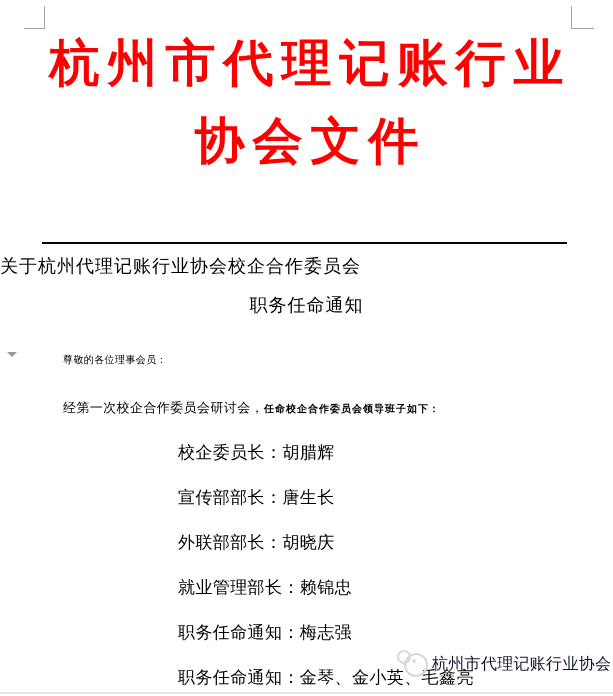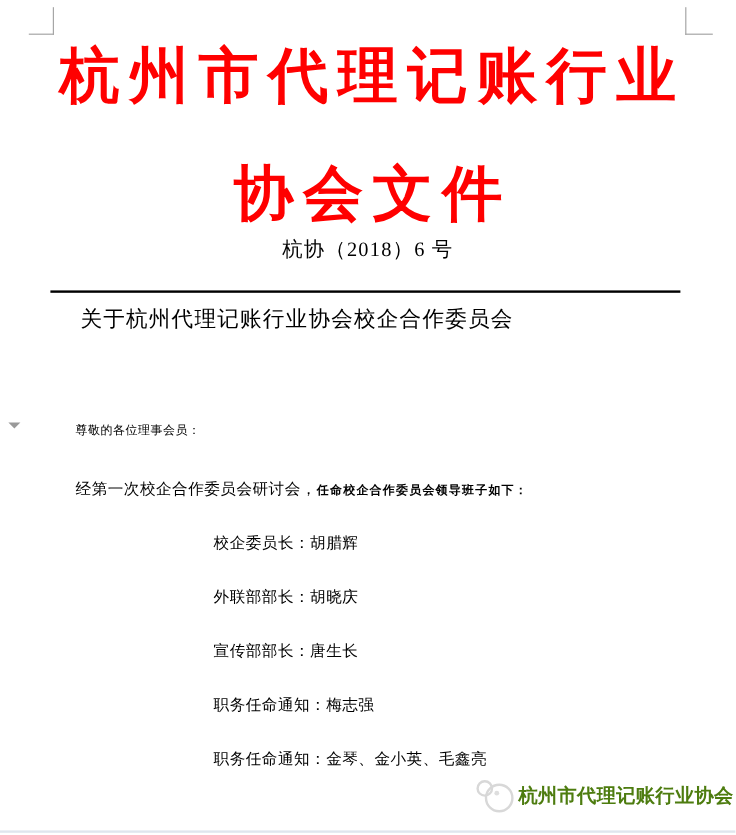--- a/index.html
+++ b/index.html
@@ -12,76 +12,77 @@
     color:#000;
     padding-left:44px;
   }
   
   .crop-mark{position:absolute;width:20px;height:22px;}
   .crop-mark.left{left:24px;top:6px;border-right:1px solid #a6a6a6;border-bottom:1px solid #a6a6a6;}
   .crop-mark.right{left:571px;top:6px;width:22px;border-left:1px solid #a6a6a6;border-bottom:1px solid #a6a6a6;}
   
   .masthead{position:absolute;left:0;top:0;width:613px;text-align:center;color:#ff0000;font-weight:bold;}
   .masthead .line1{position:absolute;left:0;top:37px;width:613px;font-size:50px;line-height:52px;letter-spacing:8px;text-indent:8px;white-space:nowrap;}
-  .masthead .line2{position:absolute;left:0;top:115px;width:613px;font-size:50px;line-height:52px;letter-spacing:8px;text-indent:8px;white-space:nowrap;margin-top:20px;}
+  .masthead .line2{position:absolute;left:0;top:115px;width:613px;font-size:50px;line-height:52px;letter-spacing:8px;text-indent:8px;white-space:nowrap;}
   
   .doc-number{position:absolute;left:0;top:197px;width:613px;text-align:center;font-size:17px;line-height:22px;letter-spacing:1px;}
   
   .rule{position:absolute;left:42px;top:242px;width:525px;height:0;border-top:2px solid #000;}
   
-  .subject1{position:absolute;left:0;top:256px;width:495px;text-align:center;font-size:18px;line-height:21px;letter-spacing:1px;white-space:nowrap;}
+  .subject1{position:absolute;left:0;top:256px;width:495px;font-size:18px;line-height:21px;letter-spacing:1px;white-space:nowrap;}
   .subject2{position:absolute;left:0;top:295px;width:613px;text-align:center;font-size:18px;line-height:21px;letter-spacing:1px;}
   
   .margin-marker{position:absolute;left:7px;top:352px;width:0;height:0;border-left:5px solid transparent;border-right:5px solid transparent;border-top:5px solid #9a9a9a;}
   
   .salutation{position:absolute;left:63px;top:351px;font-size:10px;line-height:18px;letter-spacing:0.4px;white-space:nowrap;}
   .intro{position:absolute;left:63px;top:399px;font-size:13px;line-height:18px;letter-spacing:0.4px;white-space:nowrap;}
   .intro b{font-size:10px;letter-spacing:1px;}
   .appointments{position:absolute;left:178px;top:444px;}
-  .appointment{font-size:13px;line-height:18px;letter-spacing:0.4px;margin-bottom:27px;white-space:nowrap;}
+  .appointment{font-size:17px;line-height:18px;letter-spacing:0.4px;margin-bottom:27px;white-space:nowrap;}
   
   .watermark{position:absolute;left:394px;top:648px;display:flex;align-items:center;}
   .watermark-logo{width:38px;height:32px;flex:0 0 auto;}
-  .watermark-text{font-size:16px;line-height:22px;color:#4d7c0f;font-weight:bold;letter-spacing:0.3px;white-space:nowrap;}
+  .watermark-text{font-size:16px;line-height:22px;color:#0f172a;font-weight:normal;letter-spacing:0.3px;white-space:nowrap;}
   
   .bottom-line{position:absolute;left:0;top:692px;width:613px;height:2px;background:#dfe6ee;}
 </style>
 </head>
 <body>
 
 <div class="page">
 
   <div class="crop-mark left"></div>
   <div class="crop-mark right"></div>
 
   <div class="masthead">
     <div class="line1">杭州市代理记账行业</div>
     <div class="line2">协会文件</div>
   </div>
 
-  <div class="doc-number">杭协（2018）6 号</div>
 
   <div class="rule"></div>
 
   <div class="subject1">关于杭州代理记账行业协会校企合作委员会</div>
+  <div class="subject2">职务任命通知</div>
 
   <div class="margin-marker"></div>
 
   <div class="salutation">尊敬的各位理事会员：</div>
 
   <div class="intro"><span>经第一次校企合作委员会研讨会，</span><b>任命校企合作委员会领导班子如下：</b></div>
 
   <div class="appointments">
 
       <div class="appointment">校企委员长：胡腊辉</div>
 
+      <div class="appointment">宣传部部长：唐生长</div>
+
       <div class="appointment">外联部部长：胡晓庆</div>
 
-      <div class="appointment">宣传部部长：唐生长</div>
-
+      <div class="appointment">就业管理部长：赖锦忠</div>
 
       <div class="appointment">职务任命通知：梅志强</div>
 
       <div class="appointment">职务任命通知：金琴、金小英、毛鑫亮</div>
     </div>
 
   <div class="watermark">
     <svg class="watermark-logo" viewBox="0 0 38 32" xmlns="http://www.w3.org/2000/svg">
       <circle cx="22" cy="17" r="11" fill="none" stroke="#d8d8d8" stroke-width="2"></circle>
       <circle cx="10" cy="9" r="6" fill="none" stroke="#d8d8d8" stroke-width="2"></circle>

